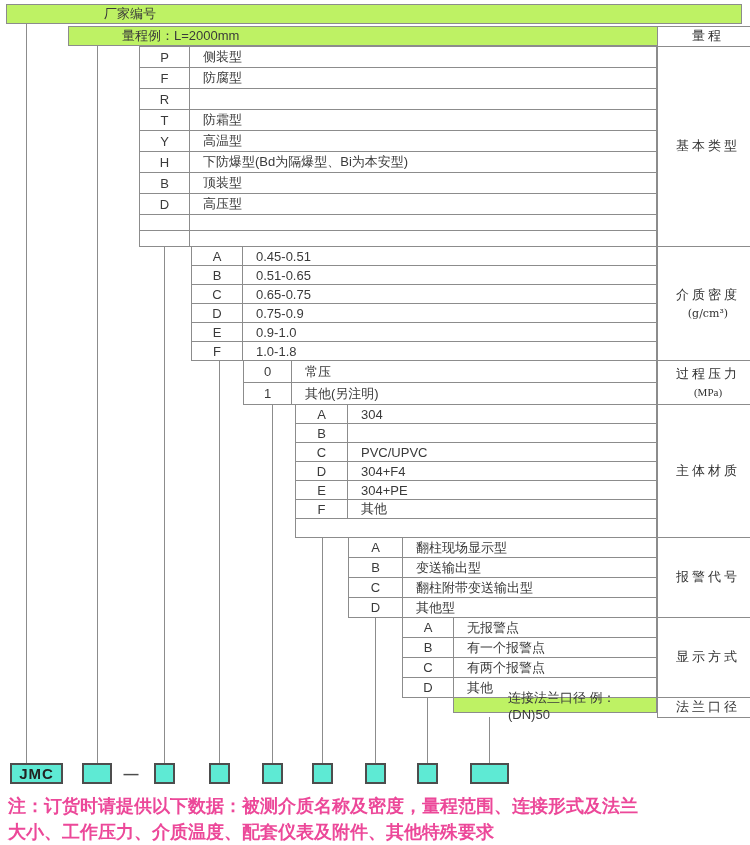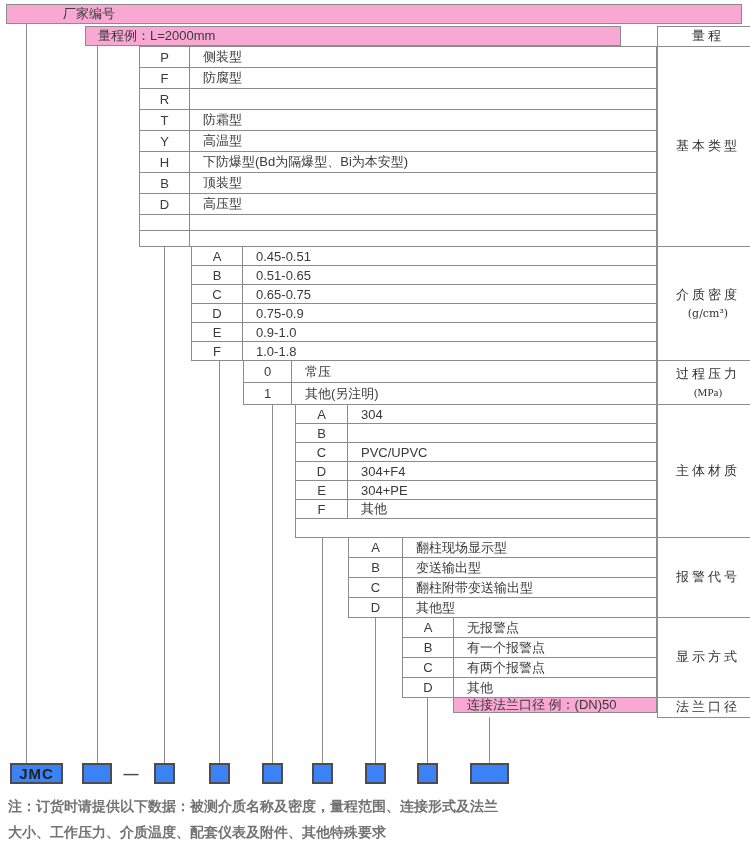--- a/index.html
+++ b/index.html
@@ -1,21 +1,21 @@
 <!DOCTYPE html>
 <html><head>
 <meta charset="utf-8">
 <style>
   * { margin:0; padding:0; box-sizing:border-box; }
   html,body { background:#ffffff; }
   #stage {
     position:relative; width:750px; height:845px; background:#ffffff;
     font-family:"Liberation Sans", sans-serif; color:#3a3a3a; overflow:hidden;
   }
-  .box { position:absolute; border:1px solid #8c8c8c; background:#f9a8d4; }
+  .box { position:absolute; border:1px solid #8c8c8c; background:#bef264;padding-left:41px; }
   .tbl { position:absolute; border-top:1px solid #8c8c8c; background:#fff; }
   .row { display:flex; border-left:1px solid #8c8c8c; border-right:1px solid #8c8c8c; border-bottom:1px solid #8c8c8c; }
   .code { display:flex; align-items:center; justify-content:center;
           border-right:1px solid #8c8c8c; font-size:13px; color:#3a3a3a; }
   .desc { flex:1; display:flex; align-items:center; padding-left:13px;
           font-size:13px; color:#3a3a3a; white-space:nowrap; overflow:hidden; }
   .t-basic .row { height:21px; } .t-basic .code { width:50px; }
   .t-basic .row.empty { height:16px; }
   .t-density .row { height:19px; } .t-density .code { width:51px; }
   .t-pressure .row { height:22px; } .t-pressure .code { width:48px; }
@@ -23,38 +23,38 @@
   .t-display .row { height:20px; } .t-display .code { width:54px; }
   .t-alarm .row { height:20px; } .t-alarm .code { width:51px; }
   .catcol { position:absolute; left:657px; top:26px; width:102px; border:1px solid #8c8c8c; background:#fff; }
   .catcell { border-bottom:1px solid #8c8c8c; display:flex; flex-direction:column;
              align-items:center; justify-content:center;
              font-family:"DejaVu Serif", serif; font-size:13px; color:#333;
              letter-spacing:3px; text-align:center; line-height:1.55; }
   .catcell:last-child { border-bottom:none; }
   .catcell .unit { letter-spacing:0; font-size:11px; }
   .vline { position:absolute; width:1px; background:#8c8c8c; }
-  .bbox { position:absolute; top:763px; height:21px; border:2px solid #4d4d4d; background:#3b82f6; }
+  .bbox { position:absolute; top:763px; height:21px; border:2px solid #4d4d4d; background:#5eead4; }
   .dash { position:absolute; top:763px; height:21px; display:flex; align-items:center;
           justify-content:center; color:#4d4d4d; font-weight:bold; font-size:15px; }
   #jmc-box { display:flex; align-items:center; justify-content:center;
              font-weight:bold; font-size:15px; color:#222; letter-spacing:1px; }
   .note { position:absolute; left:8px; top:793px; width:738px;
-          color:#737373; font-weight:bold; font-size:14px; line-height:26px; white-space:nowrap; }
+          color:#ec4899; font-weight:bold; font-size:18px; line-height:26px; white-space:nowrap; }
   .toptext { display:flex; align-items:center; font-size:13px; color:#3a3a3a; height:100%; }
 </style>
 </head>
 <body>
 
 <div id="stage">
 
   <div class="box" style="left:6px; top:4px; width:736px; height:20px;">
     <div class="toptext" style="padding-left:56px;">厂家编号</div>
   </div>
-  <div class="box" style="left:85px; top:26px; width:536px; height:20px;">
+  <div class="box" style="left:68px; top:26px; width:590px; height:20px;">
     <div class="toptext" style="padding-left:12px;">量程例：L=2000mm</div>
   </div>
 
   <div class="catcol">
     <div class="catcell" style="height:20px;">量程</div>
     <div class="catcell" style="height:200px;">基本类型</div>
     <div class="catcell" style="height:114px;">
       <span>介质密度</span>
       <span class="unit">(g/cm³)</span>
     </div>

